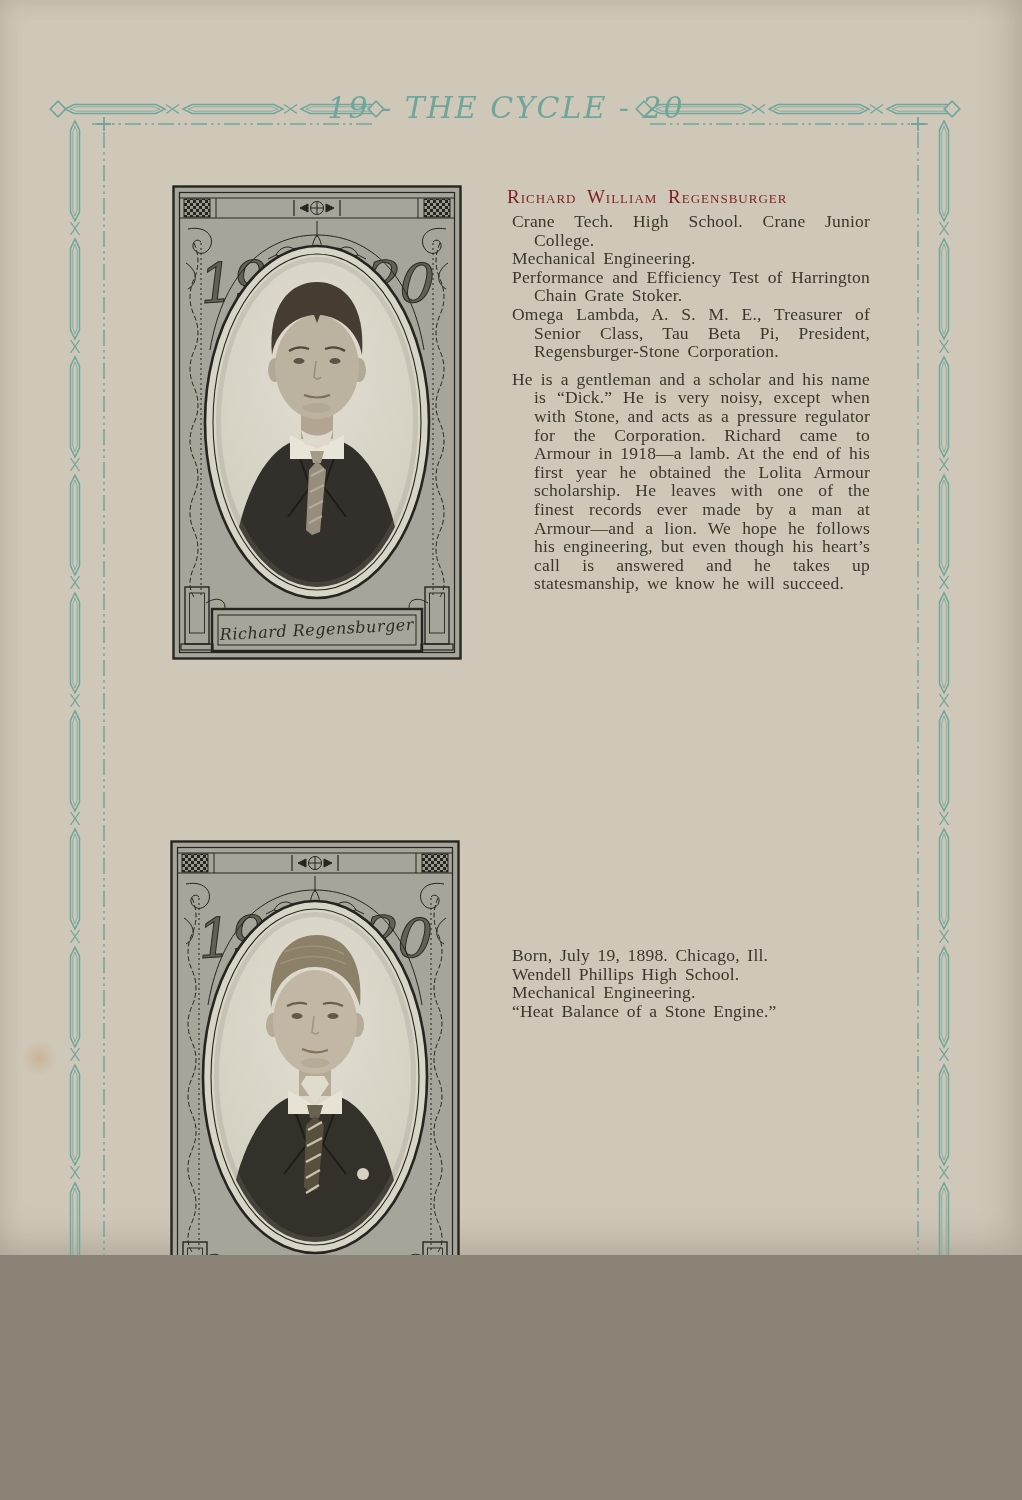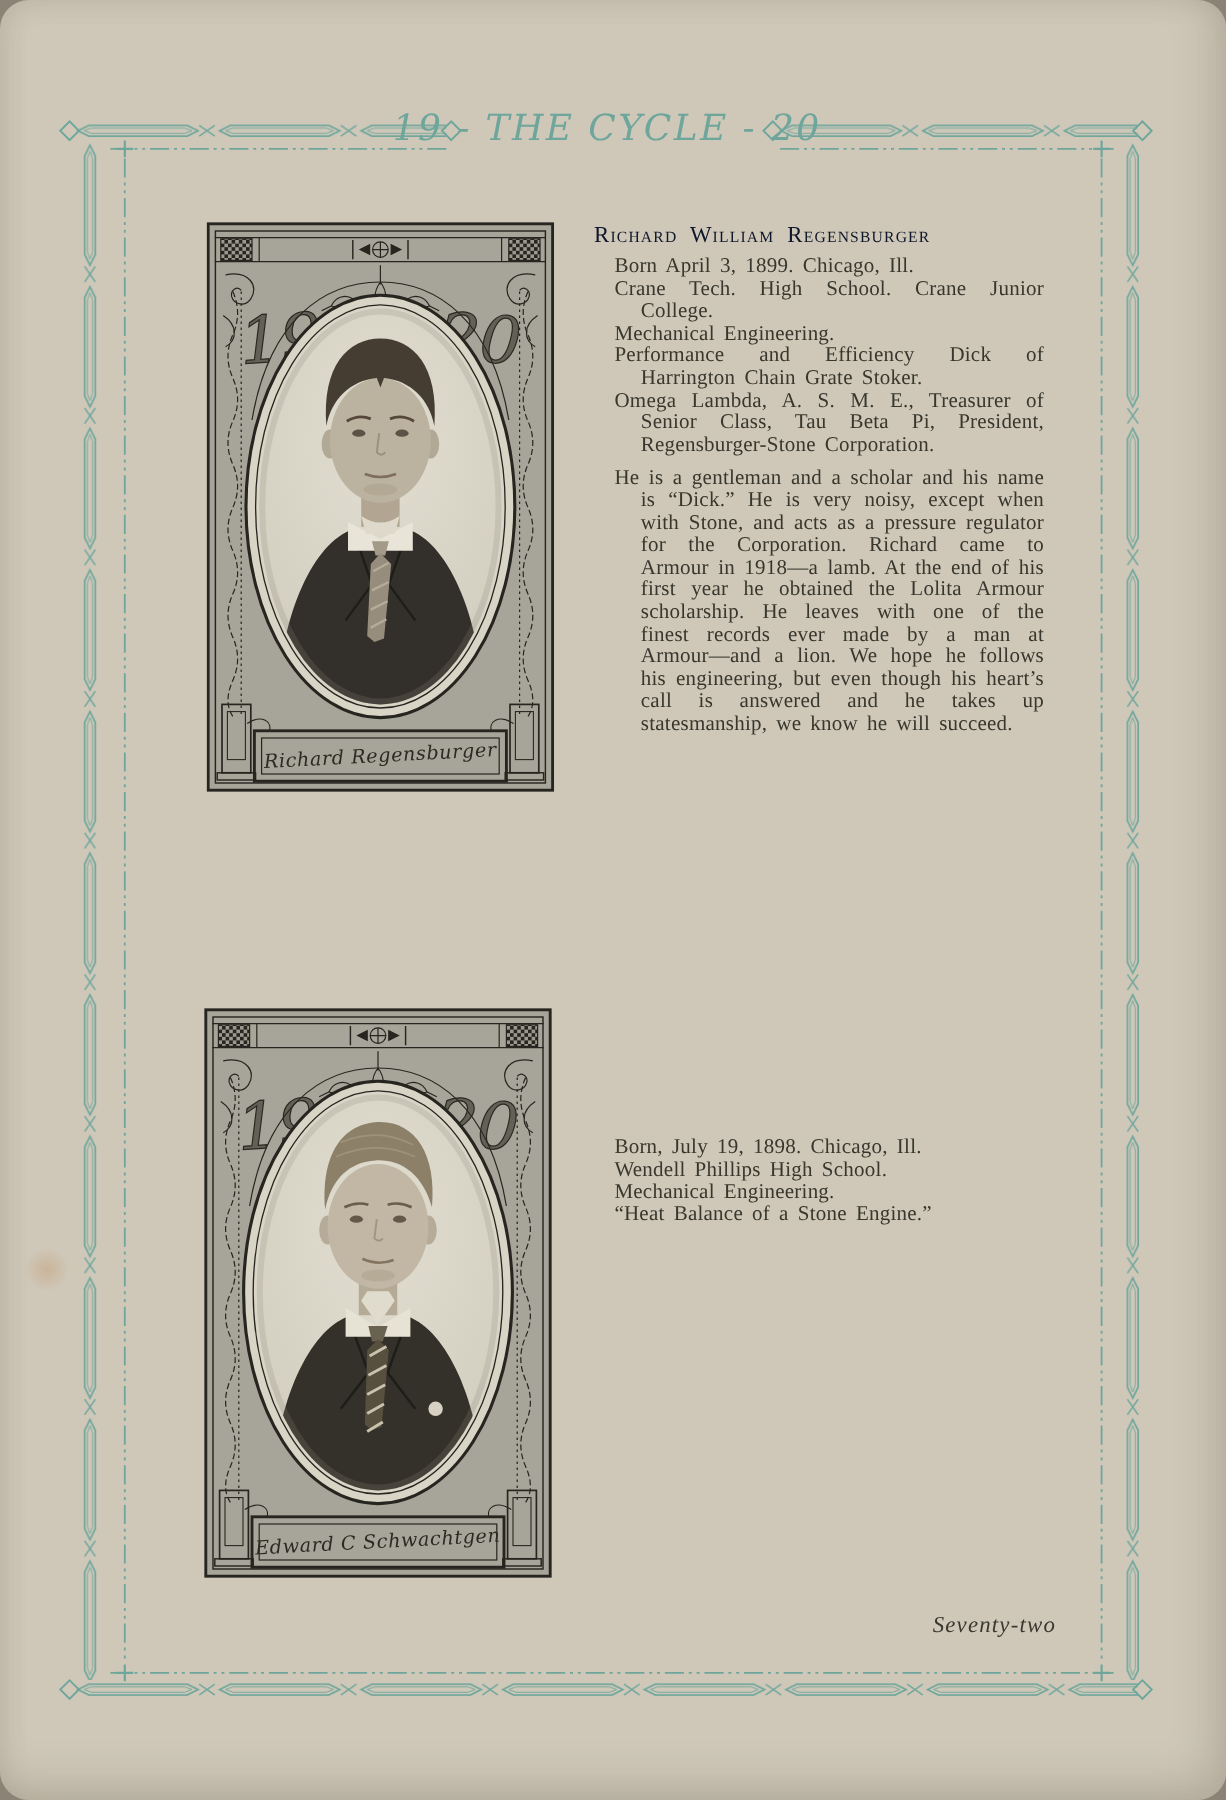--- a/index.html
+++ b/index.html
@@ -1,21 +1,20 @@
 <!DOCTYPE html>
 <html><head>
 <meta charset="utf-8">
 <style>
   html,body{margin:0;padding:0;background:#8a8376;}
   .page{
-    position:relative;width:1022px;height:1500px;overflow:hidden;
+    position:relative;width:1022px;height:1255px;overflow:hidden;
     background:#cfc8b9;
     box-shadow:inset -12px -14px 34px rgba(92,82,62,.22), inset 6px 4px 18px rgba(120,110,90,.12);
     font-family:"Liberation Serif", serif;
-    border-radius:24px;
   }
   .title{
     position:absolute;top:90px;left:0;width:1012px;text-align:center;
     font-family:"DejaVu Serif", serif;font-style:italic;font-size:30px;
     letter-spacing:2px;color:#6fa69b;
   }
   .borders{position:absolute;left:0;top:0;pointer-events:none;}
   .dia{fill:none;stroke:#6fa69b;stroke-width:1.6;}
   .dash{stroke:#6fa69b;stroke-width:1.5;stroke-dasharray:16 4 2.5 4 2.5 4;fill:none;}
   .crs{stroke:#6fa69b;stroke-width:1.8;fill:none;}
@@ -25,21 +24,21 @@
     font-family:"DejaVu Serif", serif;font-style:italic;font-size:16px;
     fill:#2c2a22;letter-spacing:.5px;
   }
   .yr{
     font-family:"DejaVu Serif", serif;font-style:italic;font-size:54px;
     fill:rgba(43,41,33,.55);stroke:#2b2921;stroke-width:1;
   }
   .bio{position:absolute;left:492px;width:378px;color:#39372d;}
   .bio .name{
     font-size:19px;font-variant:small-caps;letter-spacing:1px;word-spacing:5px;
-    color:#0f172a;margin:0 0 4px 3px;font-weight:normal;
+    color:#7f1d1d;margin:0 0 4px 15px;font-weight:normal;
   }
   .details{padding-left:20px;}
   .detail{
     font-size:17.5px;line-height:18.6px;text-align:justify;
     padding-left:22px;text-indent:-22px;word-spacing:3px;letter-spacing:.2px;
   }
   .para{
     margin-top:9px;font-size:17.5px;line-height:18.6px;text-align:justify;
     padding-left:42px;text-indent:-22px;word-spacing:3px;letter-spacing:.2px;
   }
@@ -228,24 +227,23 @@
       <path d="M132,209 q13,6 26,1" stroke="#82745f" stroke-width="2.2" fill="none"></path>
       <ellipse cx="145" cy="223" rx="14" ry="5" fill="#ab9f89" opacity=".5"></ellipse>
       <ellipse cx="145" cy="237" rx="103" ry="167" fill="none" stroke="#8e8a7c" stroke-width="14" opacity=".22"></ellipse>
     </g>
     <text class="sig" x="145" y="450" text-anchor="middle" transform="rotate(-3 145 448)">Edward C Schwachtgen</text>
   </svg>
 
   <div class="bio" style="top:186px;">
     <div class="name">Richard William Regensburger</div>
     <div class="details">
-      <div class="detail">Born April 3, 1899.  Chicago, Ill.</div>
       <div class="detail">Crane Tech. High School.  Crane Junior College.</div>
       <div class="detail">Mechanical Engineering.</div>
-      <div class="detail">Performance and Efficiency Dick of Harrington Chain Grate Stoker.</div>
+      <div class="detail">Performance and Efficiency Test of Harrington Chain Grate Stoker.</div>
       <div class="detail">Omega Lambda, A. S. M. E., Treasurer of Senior Class, Tau Beta Pi, President, Regensburger-Stone Corporation.</div>
     </div>
     <div class="para">He is a gentleman and a scholar and his name is “Dick.”  He is very noisy, except when with Stone, and acts as a pressure regulator for the Corporation.  Richard came to Armour in 1918—a lamb.  At the end of his first year he obtained the Lolita Armour scholarship.  He leaves with one of the finest records ever made by a man at Armour—and a lion.  We hope he follows his engineering, but even though his heart’s call is answered and he takes up statesmanship, we know he will succeed.</div>
   </div>
 
   <div class="bio" style="top:946px;">
     <div class="details">
       <div class="detail">Born, July 19, 1898.  Chicago, Ill.</div>
       <div class="detail">Wendell Phillips High School.</div>
       <div class="detail">Mechanical Engineering.</div>

